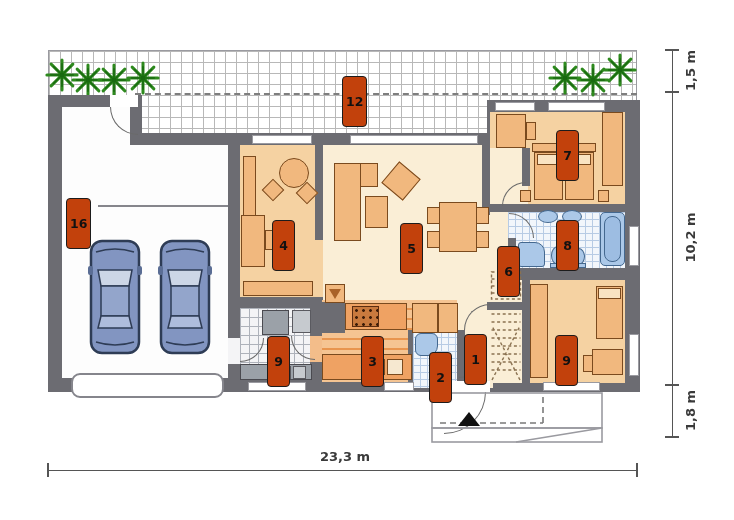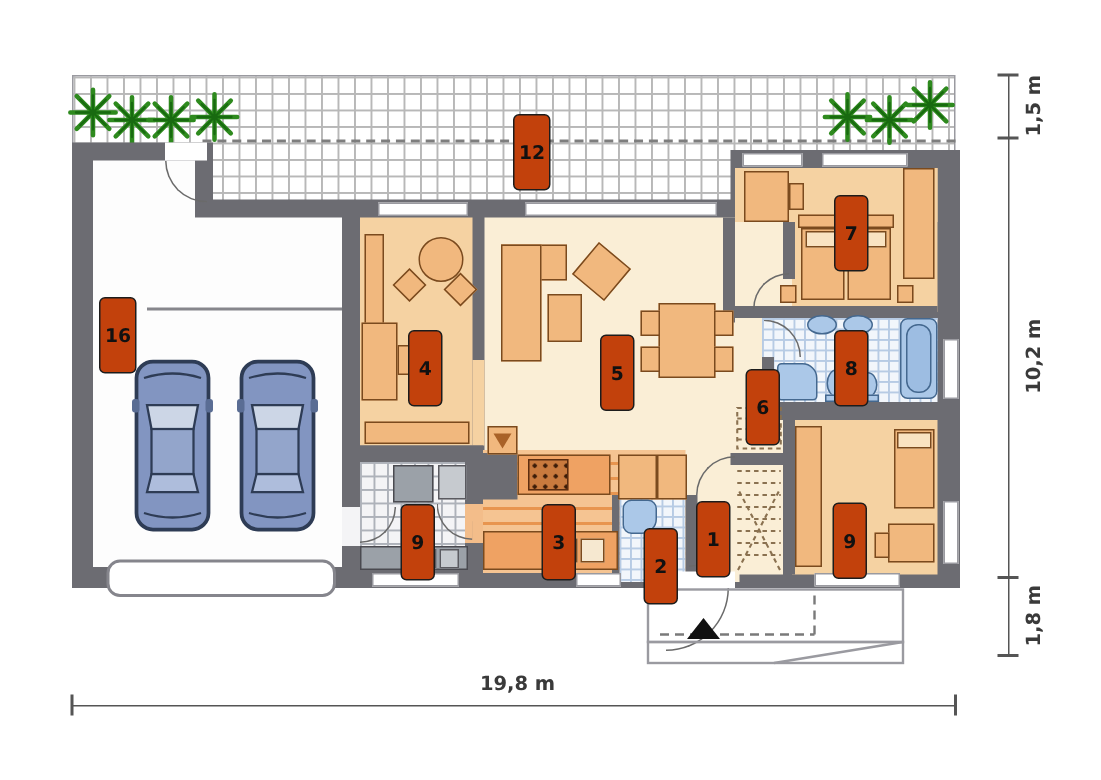--- a/index.html
+++ b/index.html
@@ -244,21 +244,21 @@
     </g>
     <g fill="none" stroke="#7a7a7a" stroke-width="1.6" stroke-dasharray="6 4">
       <path d="M10 31H113M113 31V1"></path>
     </g>
     <polygon points="28,34 50,34 39,20" fill="#111"></polygon>
   </svg>
 
   <div class="abs dline" style="left:48px;top:470px;width:589px;height:0;border-top:1.6px solid #555"></div>
   <div class="abs" style="left:47px;top:463px;width:2px;height:14px;background:#555"></div>
   <div class="abs" style="left:636px;top:463px;width:2px;height:14px;background:#555"></div>
-  <div class="dim" style="left:300px;top:448px;width:90px;height:16px">19,8 m</div>
+  <div class="dim" style="left:300px;top:448px;width:90px;height:16px">23,3 m</div>
 
   <div class="abs dline" style="left:672px;top:50px;width:0;height:387px;border-left:1.6px solid #555"></div>
   <div class="abs" style="left:665px;top:49px;width:14px;height:2px;background:#555"></div>
   <div class="abs" style="left:665px;top:91px;width:14px;height:2px;background:#555"></div>
   <div class="abs" style="left:665px;top:384px;width:14px;height:2px;background:#555"></div>
   <div class="abs" style="left:665px;top:436px;width:14px;height:2px;background:#555"></div>
   <div class="dim" style="left:660px;top:63px;width:60px;height:15px;transform:rotate(-90deg)">1,5 m</div>
   <div class="dim" style="left:660px;top:230px;width:60px;height:15px;transform:rotate(-90deg)">10,2 m</div>
   <div class="dim" style="left:660px;top:403px;width:60px;height:15px;transform:rotate(-90deg)">1,8 m</div>
 

